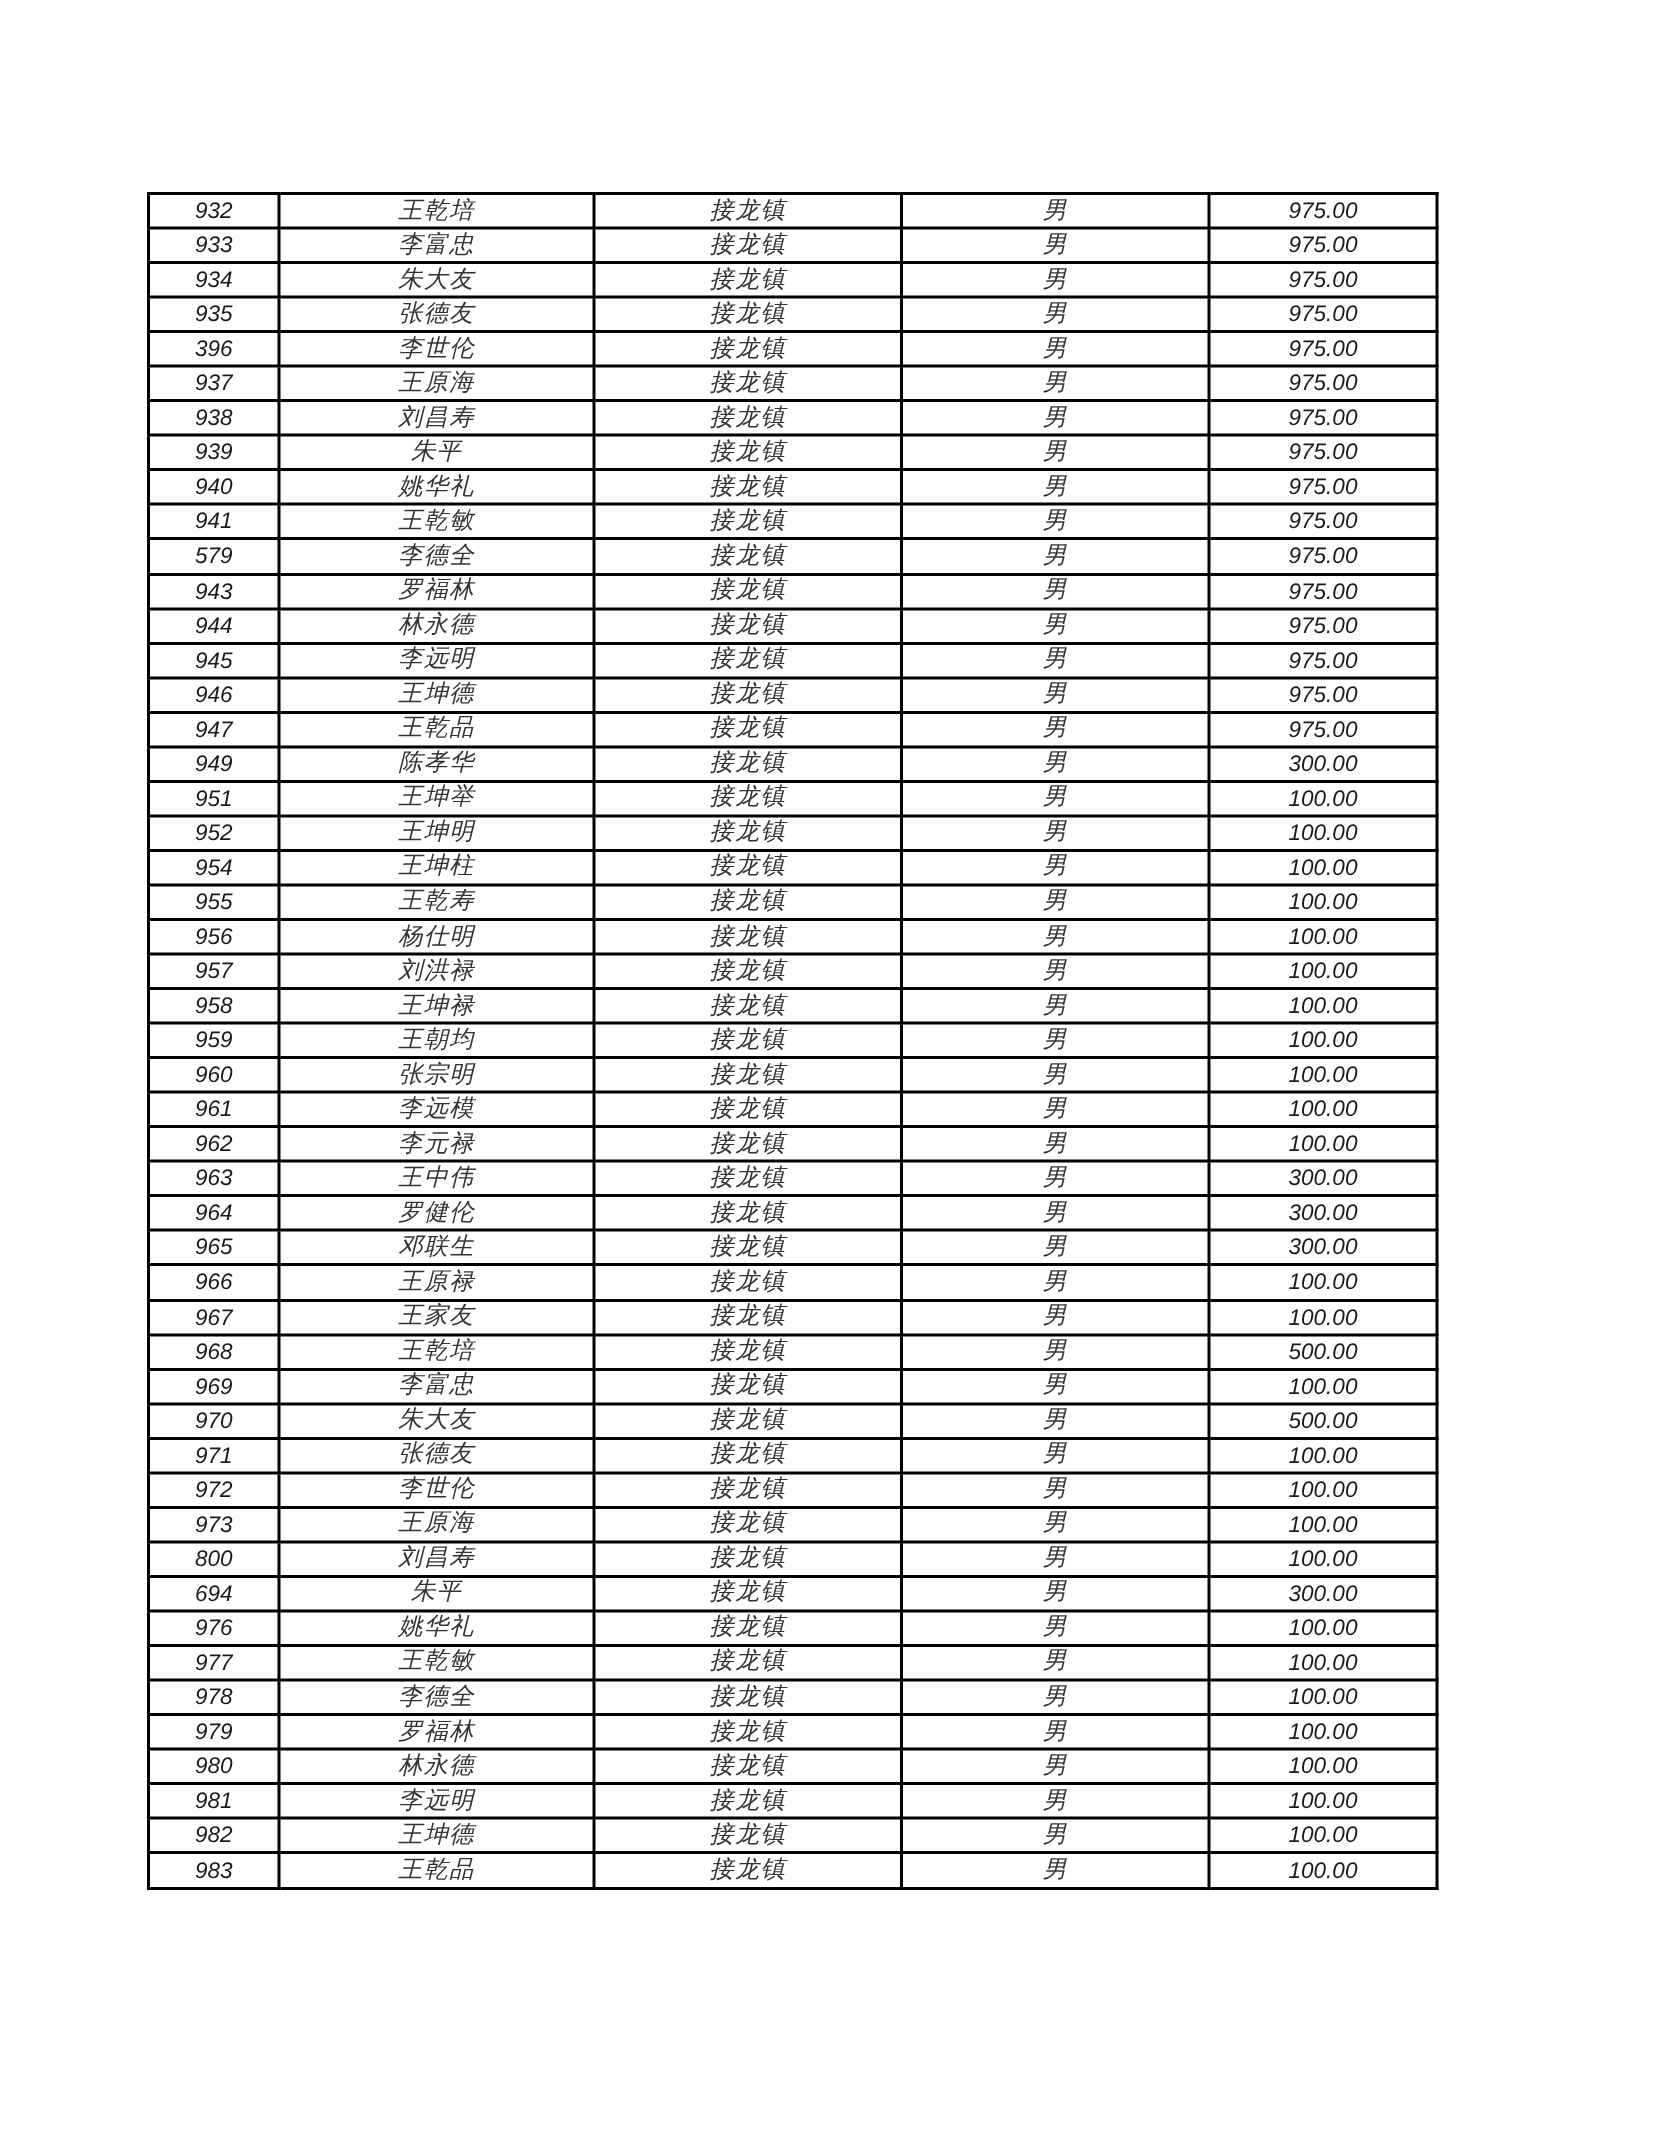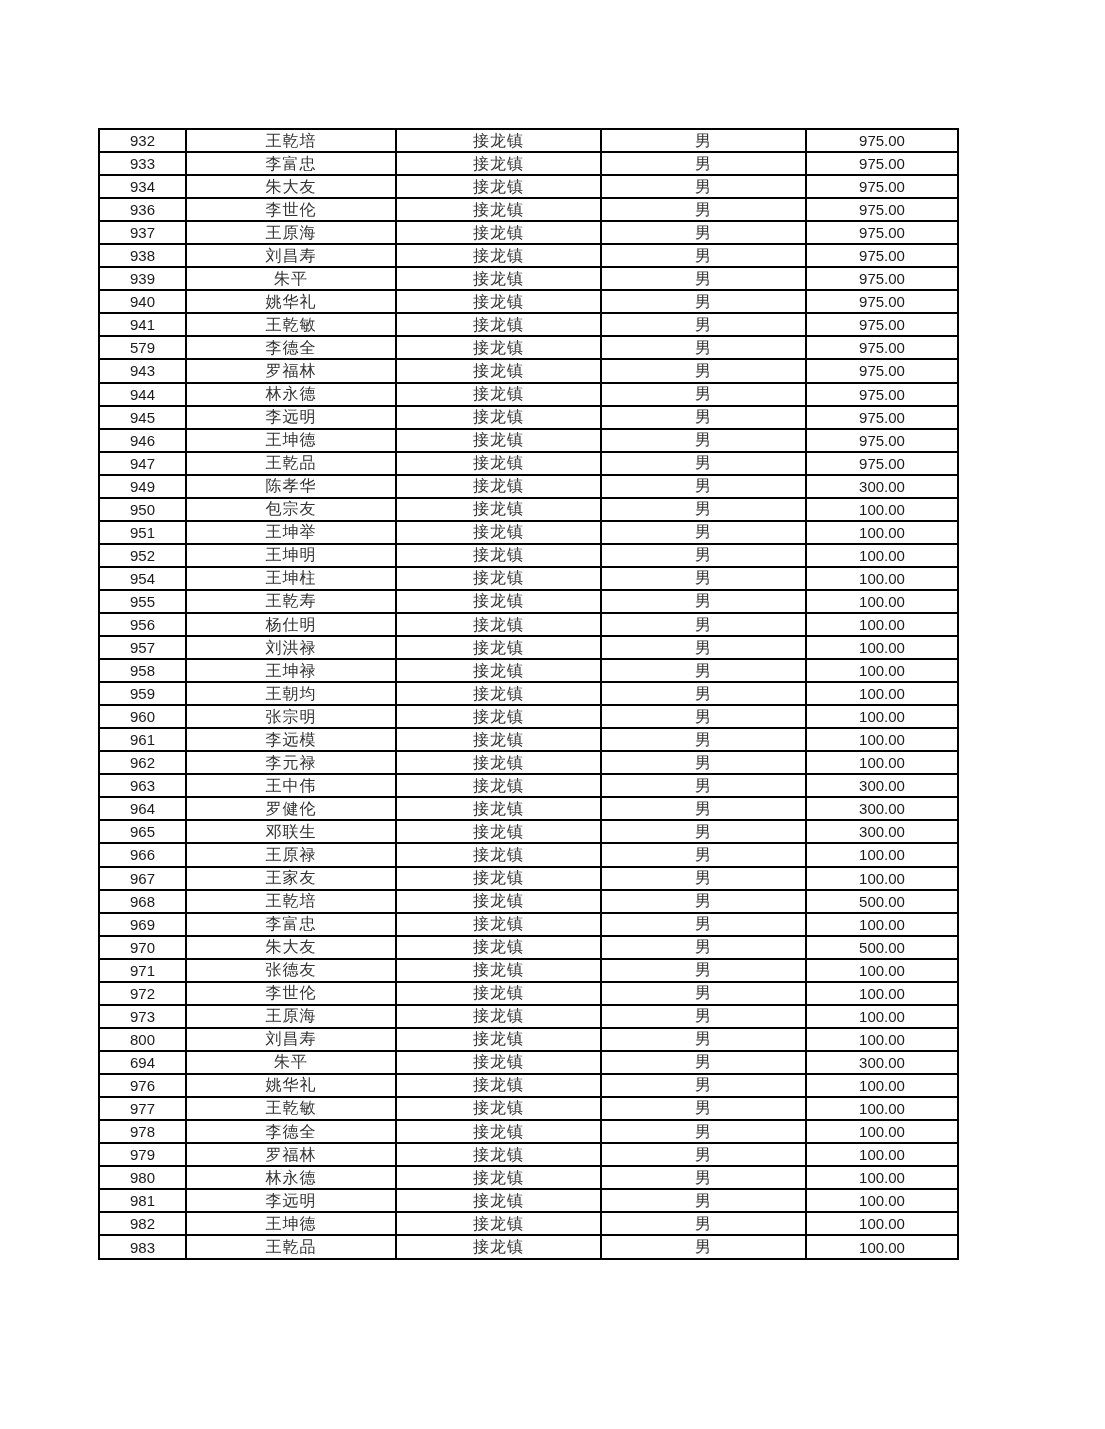--- a/index.html
+++ b/index.html
@@ -21,20 +21,21 @@
   }
   table.payment-table {
     position: absolute;
     left: 98px;
     top: 128px;
     width: 859px;
     height: 1132px;
     border-collapse: collapse;
     table-layout: fixed;
     border: 2px solid #000000;
+    font-style: italic;
   }
   table.payment-table td {
     border: 2px solid #000000;
     text-align: center;
     vertical-align: middle;
     padding: 0;
     margin: 0;
     font-size: 15px;
     line-height: 1;
     color: #1a1a1a;
@@ -81,21 +82,28 @@
           <td>975.00</td>
         </tr>
         <tr>
           <td>934</td>
           <td class="cjk">朱大友</td>
           <td class="cjk">接龙镇</td>
           <td class="cjk">男</td>
           <td>975.00</td>
         </tr>
         <tr>
-          <td>936</td>
+          <td>935</td>
+          <td class="cjk">张德友</td>
+          <td class="cjk">接龙镇</td>
+          <td class="cjk">男</td>
+          <td>975.00</td>
+        </tr>
+        <tr>
+          <td>396</td>
           <td class="cjk">李世伦</td>
           <td class="cjk">接龙镇</td>
           <td class="cjk">男</td>
           <td>975.00</td>
         </tr>
         <tr>
           <td>937</td>
           <td class="cjk">王原海</td>
           <td class="cjk">接龙镇</td>
           <td class="cjk">男</td>
@@ -170,27 +178,20 @@
           <td class="cjk">接龙镇</td>
           <td class="cjk">男</td>
           <td>975.00</td>
         </tr>
         <tr>
           <td>949</td>
           <td class="cjk">陈孝华</td>
           <td class="cjk">接龙镇</td>
           <td class="cjk">男</td>
           <td>300.00</td>
-        </tr>
-        <tr>
-          <td>950</td>
-          <td class="cjk">包宗友</td>
-          <td class="cjk">接龙镇</td>
-          <td class="cjk">男</td>
-          <td>100.00</td>
         </tr>
         <tr>
           <td>951</td>
           <td class="cjk">王坤举</td>
           <td class="cjk">接龙镇</td>
           <td class="cjk">男</td>
           <td>100.00</td>
         </tr>
         <tr>
           <td>952</td>

